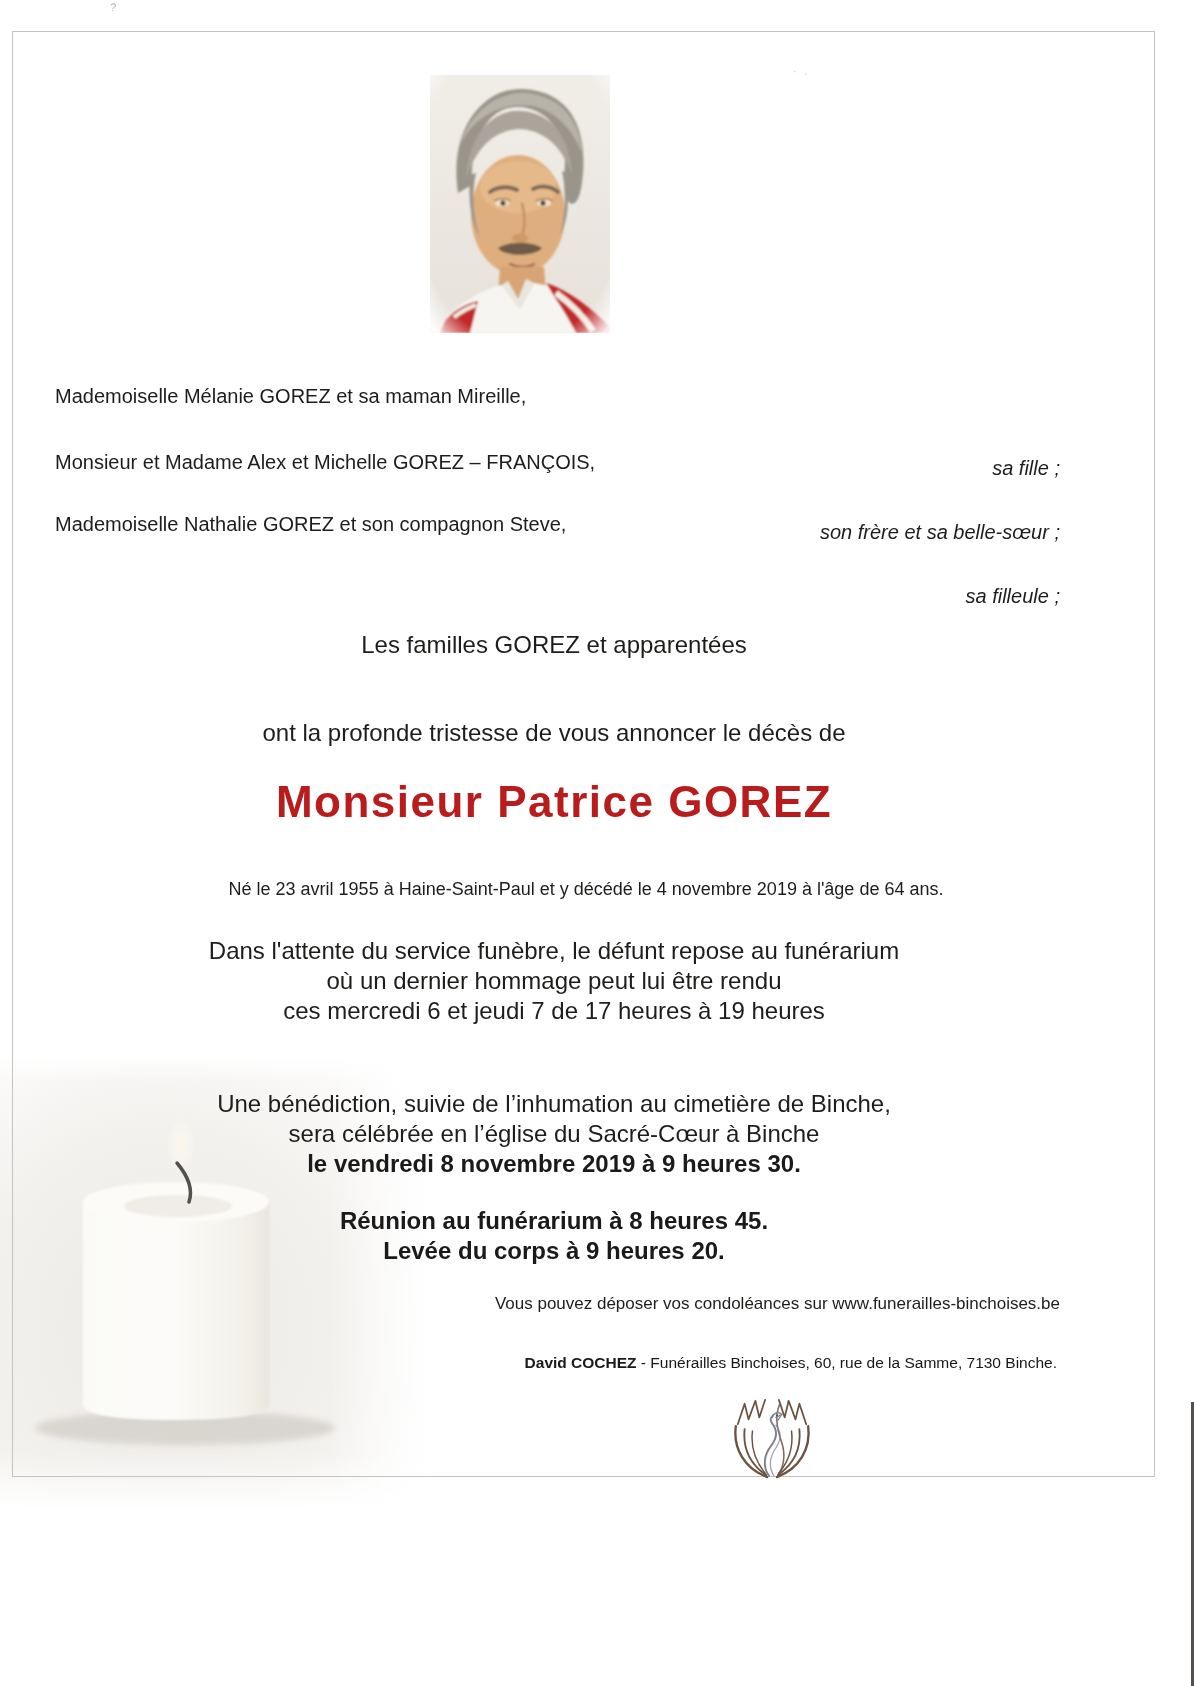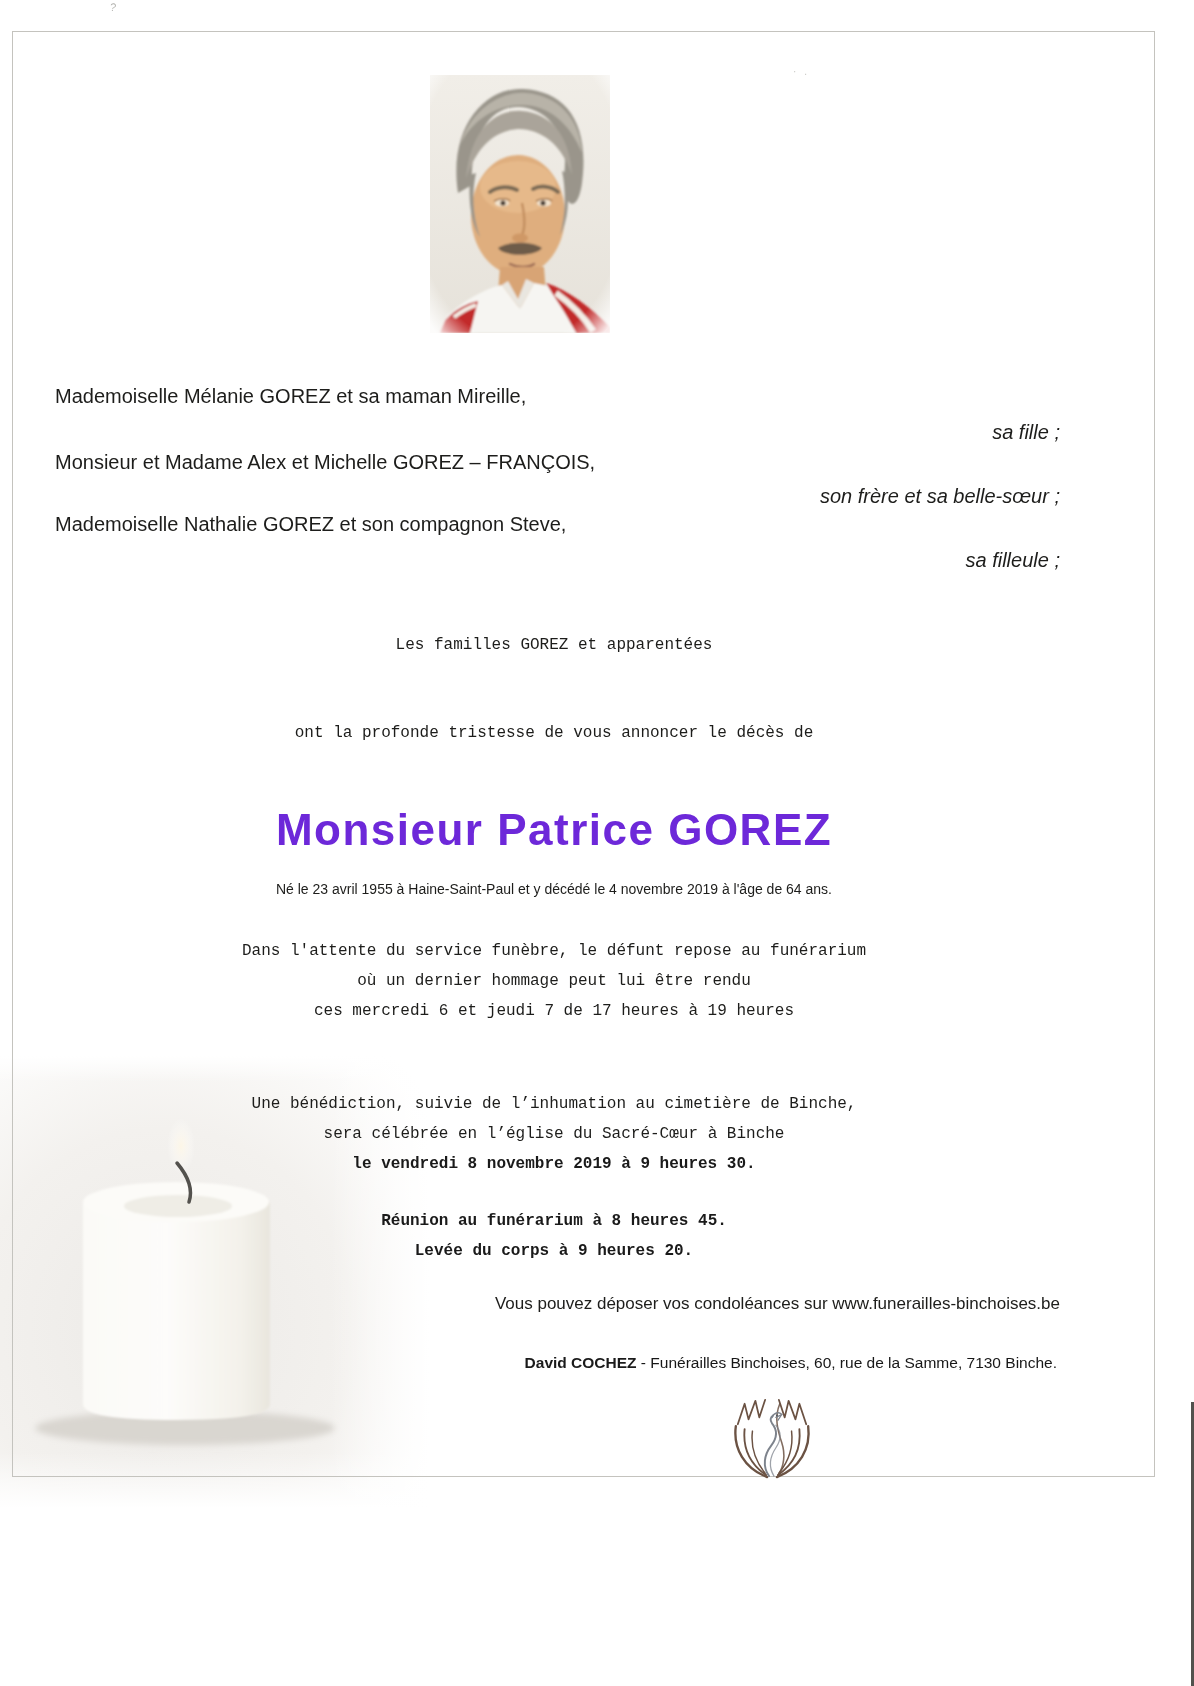--- a/index.html
+++ b/index.html
@@ -24,31 +24,31 @@
     left:55px;width:760px;
     font-size:20px;line-height:24px;
     white-space:nowrap;
   }
   
   .rel-line{
     right:134px;width:600px;text-align:right;
     font-size:20px;line-height:24px;
     font-style:italic;
     white-space:nowrap;
+    margin-top:36px;
   }
   
   .center-line{left:0;width:1108px;text-align:center;}
-  .t20{font-size:16px;line-height:30px;font-family:Liberation Mono, monospace;}
-  .t18{font-size:14px;line-height:24px;}
+  .t20{font-size:24px;line-height:30px;}
+  .t18{font-size:18px;line-height:24px;margin-left:32px;}
   .title{
     font-size:44px;line-height:48px;
     font-weight:700;letter-spacing:1.5px;
-    color:#6d28d9;
+    color:#b91c1c;
     white-space:nowrap;
-    margin-top:28px;
   }
   .bold{font-weight:700;color:#1a1a1a;}
   .condolences{
     right:134px;width:700px;text-align:right;
     font-size:17px;line-height:22px;white-space:nowrap;
   }
   .footer-block{
     right:137px;width:640px;text-align:right;
     font-size:15.5px;line-height:23.5px;
     color:#171717;

